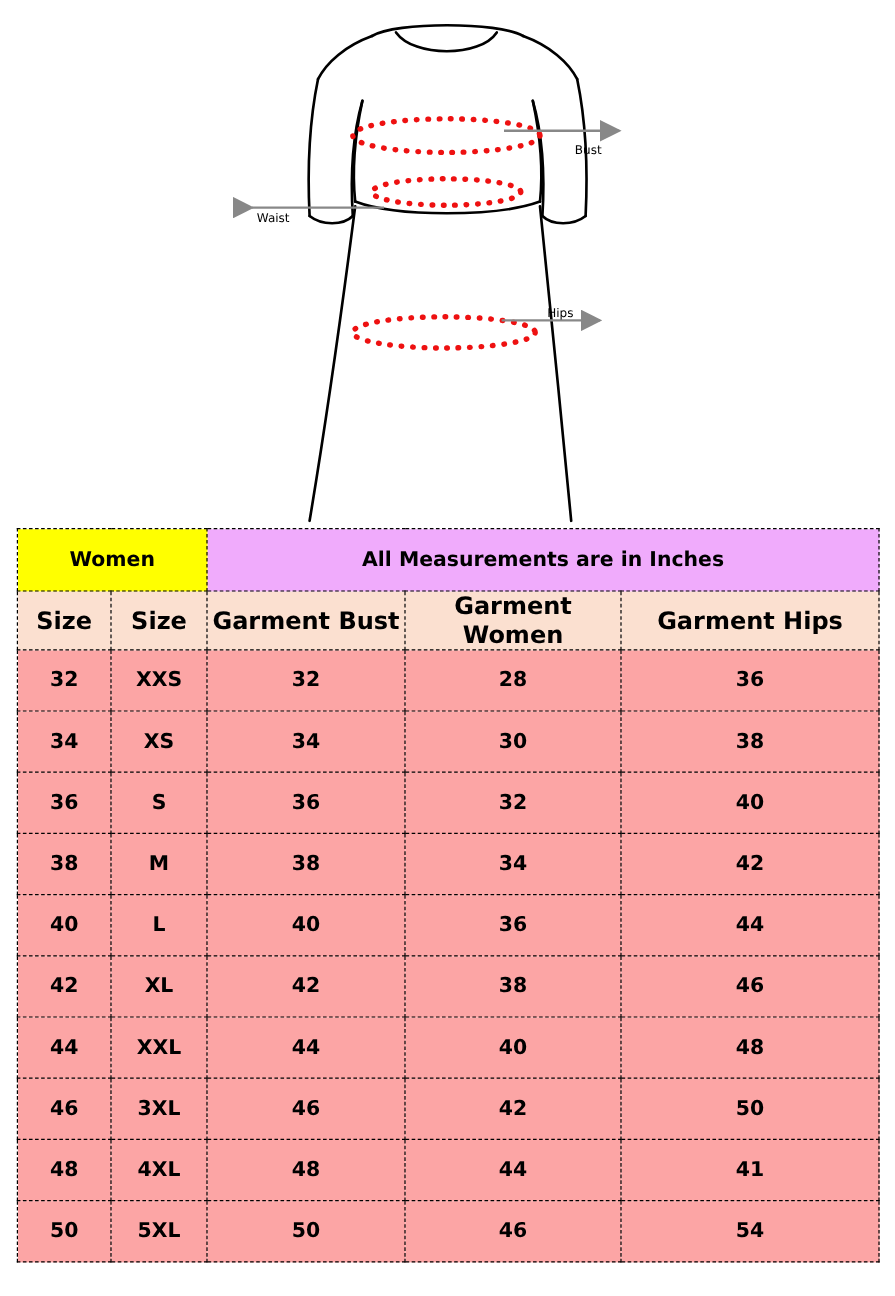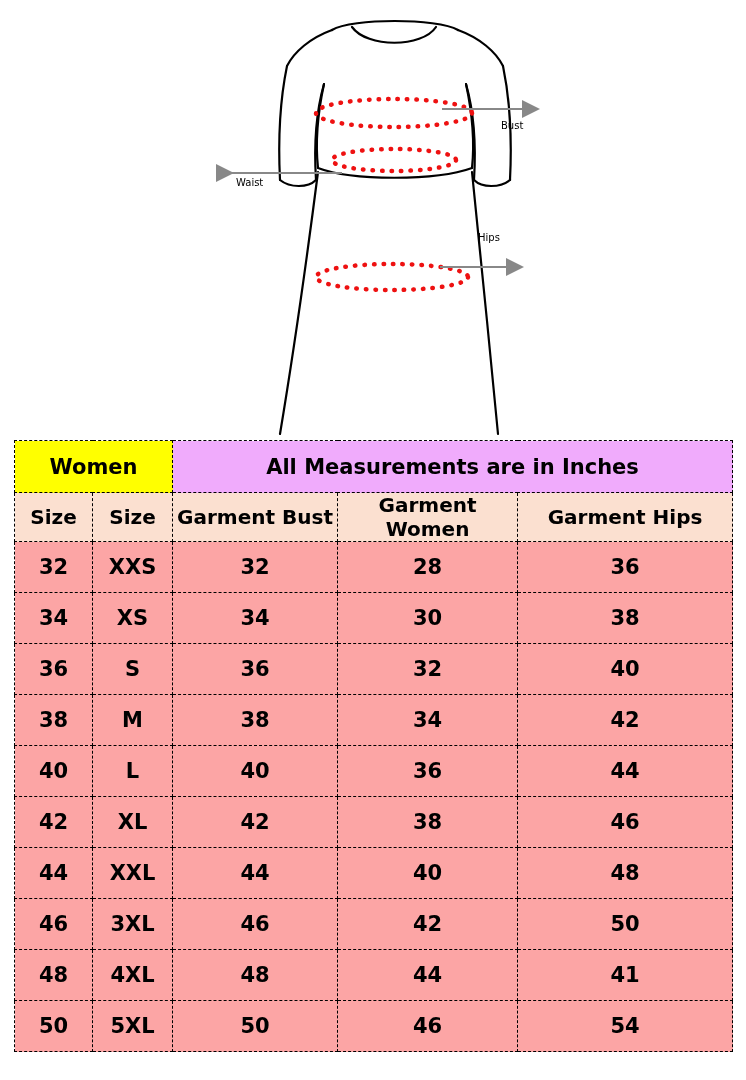--- a/index.html
+++ b/index.html
@@ -11,21 +11,20 @@
     width: 746px;
     height: 1080px;
     font-family: "DejaVu Sans", "Liberation Sans", sans-serif;
     color: #000000;
     overflow: hidden;
   }
   .page {
     position: relative;
     width: 674px;
     height: 1080px;
-    padding-left: 22px;
   }
 
   
   .illustration {
     position: relative;
     width: 746px;
     height: 438px;
   }
   .illustration svg {
     display: block;
@@ -33,39 +32,39 @@
   .diagram-label {
     position: absolute;
     font-family: "DejaVu Sans", "Liberation Sans", sans-serif;
     font-size: 10px;
     font-weight: 400;
     color: #000;
     white-space: nowrap;
   }
   .label-bust { left: 479px; top: 120px; }
   .label-waist { left: 214px; top: 144px; margin-top: 33px; }
-  .label-hips { left: 456px; top: 232px; }
+  .label-hips { left: 456px; top: 256px; }
 
   
   .table-wrap {
     position: absolute;
     left: 14px;
     top: 440px;
     width: 718px;
   }
   table.size-chart {
     border-collapse: collapse;
     width: 718px;
     table-layout: fixed;
   }
   table.size-chart td {
     border: 1px dashed #000;
     text-align: center;
     font-weight: bold;
-    font-size: 21px;
+    font-size: 17px;
     padding: 0;
     height: 51px;
     vertical-align: middle;
   }
   .col-size1 { width: 78px; }
   .col-size2 { width: 80px; }
   .col-bust  { width: 165px; }
   .col-waist { width: 180px; }
   .col-hips  { width: 215px; }
 

